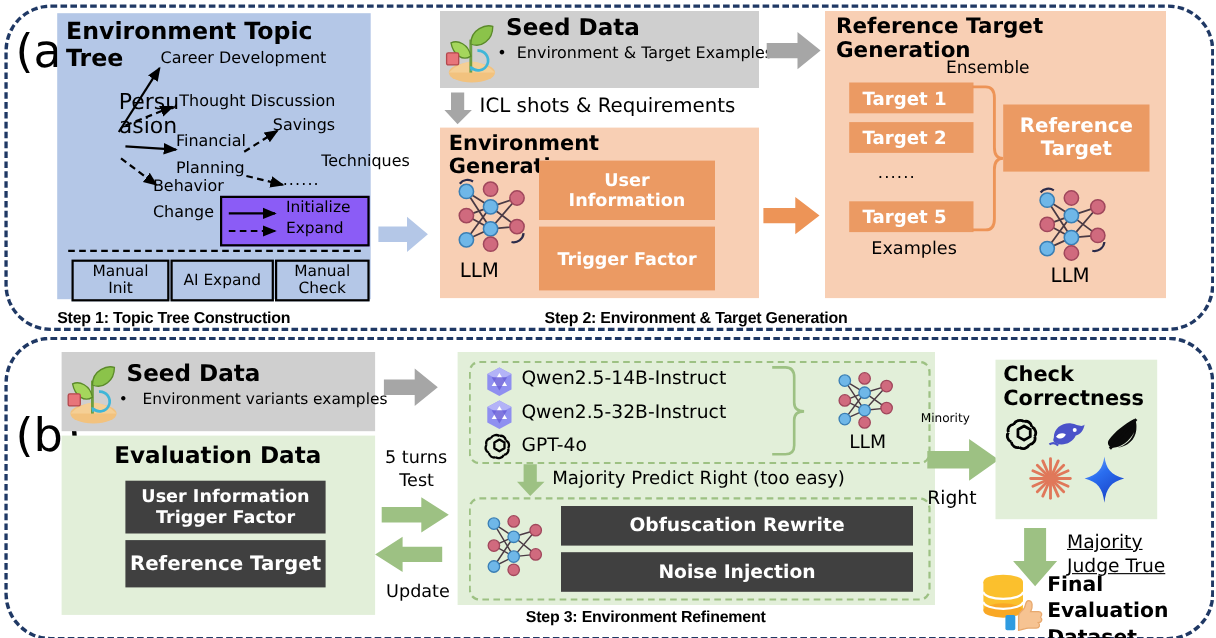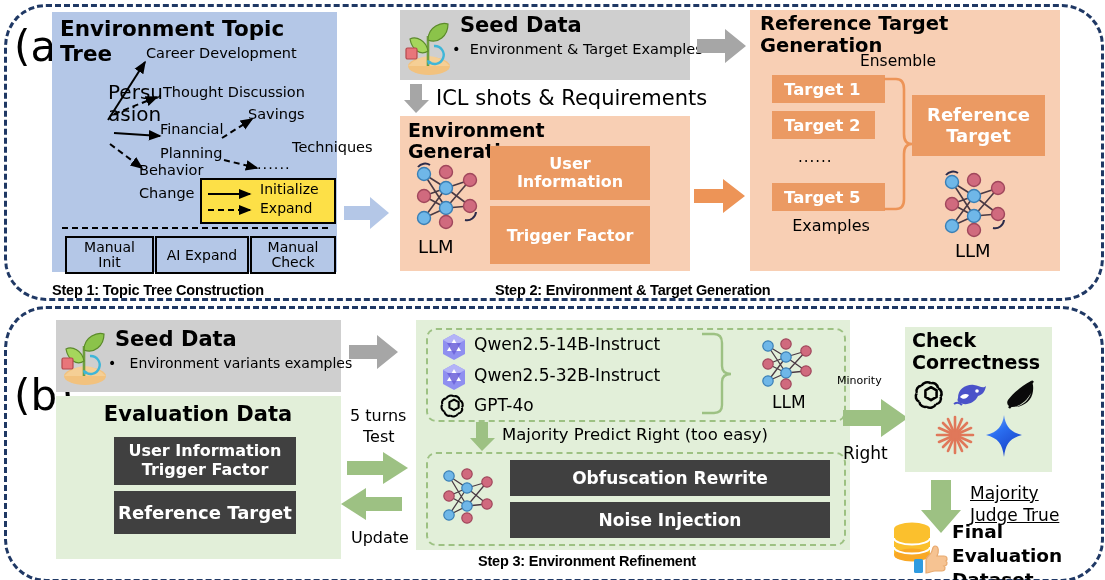--- a/index.html
+++ b/index.html
@@ -26,27 +26,27 @@
 
   .ttl{font-weight:bold;}
   .white{color:#fff;}
 
   .step-label{font-weight:bold;font-size:14.5px;
               font-family:"Liberation Sans",sans-serif;letter-spacing:-0.2px;}
 
   .btn-box{border:2.2px solid #000;background:#b4c7e7;font-size:14px;
            line-height:1.05;}
 
-  .legend-box{border:2px solid #000;background:#fde047;}
+  .legend-box{border:2px solid #000;background:#8b5cf6;}
 
   .tree-node{font-size:14.5px;line-height:1.08;white-space:nowrap;}
 
   .dash-inner{border:2px dashed #9dc183;border-radius:10px;}
 
-  .arrow-label{font-size:21px;white-space:nowrap;}
+  .arrow-label{font-size:18px;white-space:nowrap;}
 
   svg{display:block;overflow:visible;}
 </style>
 </head>
 <body>
 
 <div class="panel" id="panel-a"></div>
 <div class="panel-letter abs" style="left:14px;top:26px;">(a)</div>
 
 <div class="abs blue-box" style="left:52px;top:12px;width:285px;height:260px;"></div>
@@ -182,21 +182,21 @@
 <div class="abs step-label" style="left:495px;top:282px;">Step 2: Environment &amp; Target Generation</div>
 
 <div class="abs lorange" style="left:750px;top:10px;width:310px;height:261px;"></div>
 <div class="abs ttl" style="left:760px;top:13px;font-size:19.5px;line-height:1.12;">
   <div>Reference Target</div>
   <div>Generation</div>
 </div>
 <div class="abs" style="left:860px;top:52px;font-size:15.5px;">Ensemble</div>
 
 <div class="abs dorange white ttl" style="left:772px;top:75px;width:113px;height:28px;font-size:16.5px;display:flex;align-items:center;padding-left:12px;box-sizing:border-box;">Target 1</div>
-<div class="abs dorange white ttl" style="left:772px;top:111px;width:103px;height:28px;font-size:16.5px;display:flex;align-items:center;padding-left:12px;box-sizing:border-box;">Target 2</div>
+<div class="abs dorange white ttl" style="left:772px;top:111px;width:113px;height:28px;font-size:16.5px;display:flex;align-items:center;padding-left:12px;box-sizing:border-box;">Target 2</div>
 <div class="abs" style="left:798px;top:148px;font-size:15px;letter-spacing:1px;">......</div>
 <div class="abs dorange white ttl" style="left:772px;top:183px;width:113px;height:28px;font-size:16.5px;display:flex;align-items:center;padding-left:12px;box-sizing:border-box;">Target 5</div>
 
 <svg class="abs" style="left:884px;top:76px;" width="32" height="136">
   <path d="M0,3 L12,3 Q20,3 20,13 L20,58 Q20,68 28,68 Q20,68 20,78 L20,123 Q20,133 12,133 L0,133" stroke="#ed9457" stroke-width="2.6" fill="none"></path>
 </svg>
 
 <div class="abs dorange ctr white ttl" style="left:912px;top:95px;width:133px;height:61px;font-size:18px;flex-direction:column;line-height:1.15;">
   <span>Reference</span>
   <span>Target</span>

